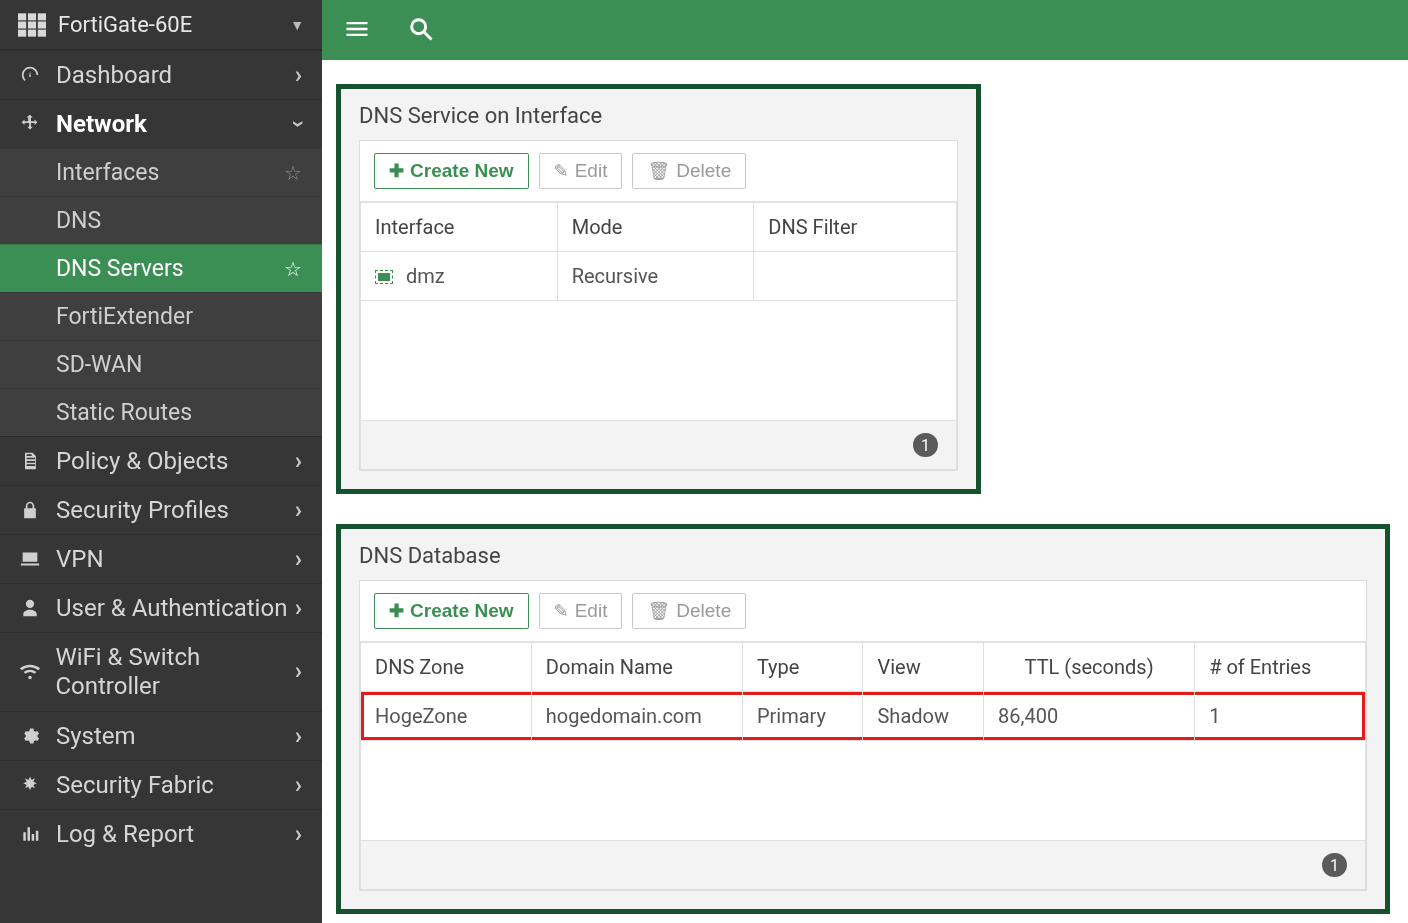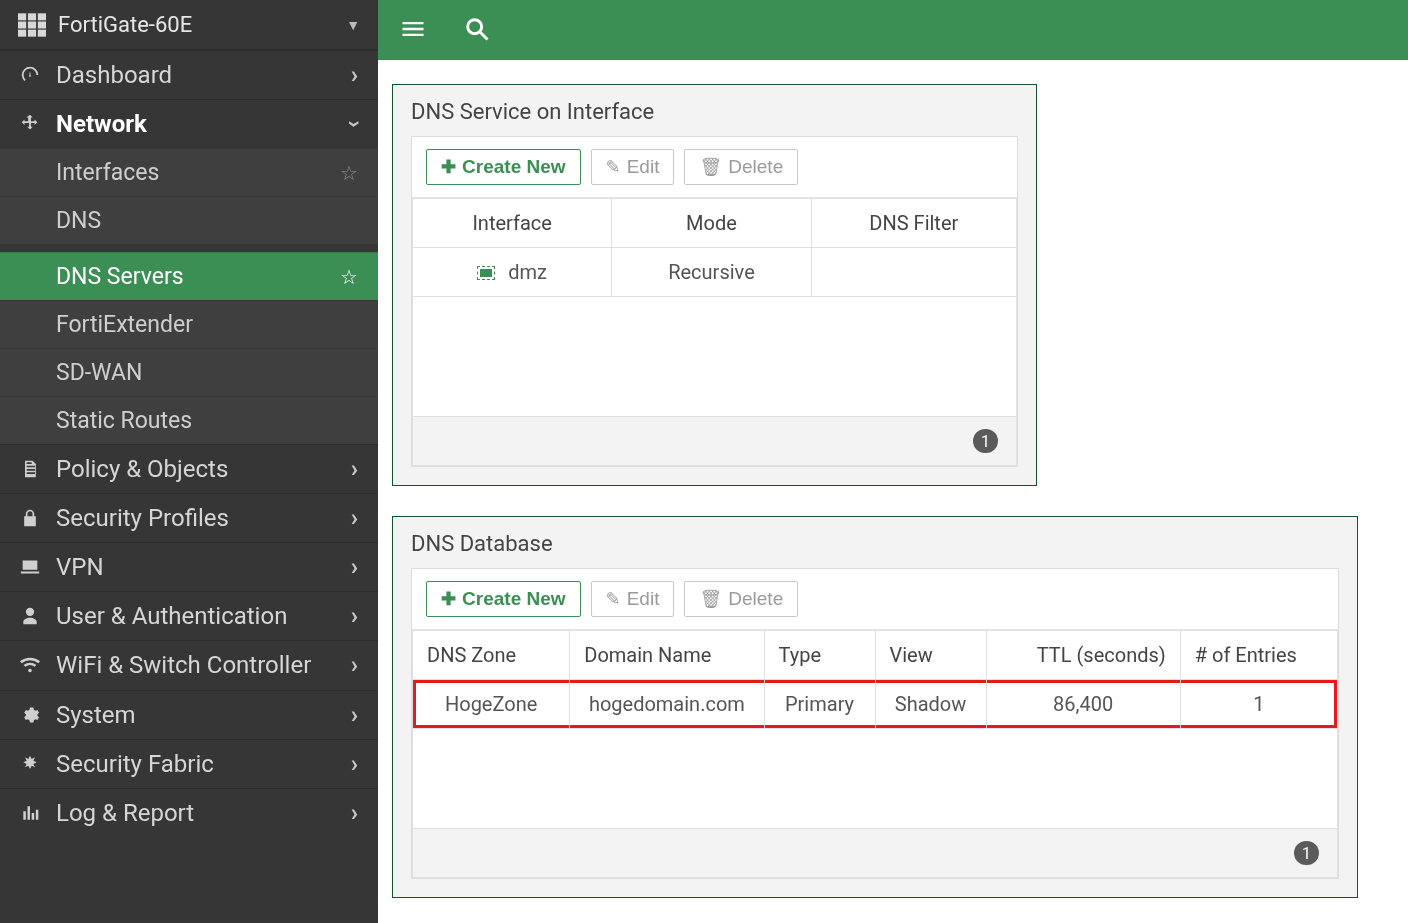--- a/index.html
+++ b/index.html
@@ -60,21 +60,20 @@
     background: #3f3f3f;
     border-top: 1px solid rgba(0,0,0,0.12);
   }
   .sub-item.fav::after {
     content: "☆";
     position: absolute; right: 20px; color: #8f8f8f; font-size: 20px;
   }
   .sub-item.active {
     background: #3c8f54;
     color: #fff;
-    margin-top: 8px;
   }
   .sub-item.active.fav::after { color: #fff; }
 
   
   .main { flex: 1; display: flex; flex-direction: column; background: #fff; }
   .topbar {
     height: 60px;
     background: #3c8f54;
     display: flex;
     align-items: center;
@@ -83,21 +82,21 @@
     border-bottom: 2px solid #339152;
   }
   .topbar .ham, .topbar .search {
     width: 30px; height: 30px; color: #fff; display:inline-flex; align-items:center; justify-content:center;
   }
 
   .content { padding: 24px 18px 0 14px; flex:1; overflow:auto; }
 
   .panel {
     background: #f3f3f3;
-    border: 1px solid #14532d;
+    border: 5px solid #14532d;
     margin-bottom: 30px;
   }
   .panel-title {
     padding: 14px 18px 12px 18px;
     font-size: 22px;
     color: #444;
     font-weight: 400;
   }
 
   .panel-body {
@@ -134,27 +133,27 @@
 
   table.grid {
     width: 100%;
     border-collapse: collapse;
     table-layout: fixed;
   }
   table.grid th, table.grid td {
     border: 1px solid #e0e0e0;
     padding: 12px 14px;
     font-size: 20px;
-    text-align: center;
+    text-align: left;
     color: #555;
     vertical-align: middle;
   }
   table.grid th {
     font-weight: 400;
-    text-align: center;
+    text-align: left;
     color: #444;
   }
   .iface-icon {
     display:inline-block; width:18px; height:14px; margin-right:8px;
     border:1px dashed #3c8f54; position:relative; top:1px;
   }
   .iface-icon::before {
     content:""; position:absolute; inset:2px; background:#3c8f54;
   }
 
@@ -177,21 +176,21 @@
     padding: 0 8px;
     margin-right: 4px;
   }
 
   .highlight-row td {
     box-shadow: inset 0 3px 0 0 #e31b1b, inset 0 -3px 0 0 #e31b1b;
   }
   .highlight-row td:first-child { box-shadow: inset 3px 0 0 0 #e31b1b, inset 0 3px 0 0 #e31b1b, inset 0 -3px 0 0 #e31b1b; margin-top: 8px; }
   .highlight-row td:last-child  { box-shadow: inset -3px 0 0 0 #e31b1b, inset 0 3px 0 0 #e31b1b, inset 0 -3px 0 0 #e31b1b; }
 
-  .panel2 { width: 966px; }
+  .panel2 { width: 1054px; }
   .panel1 { width: 645px; }
 
 </style>
 </head>
 <body>
 
 <nav class="sidebar">
   <div class="brand">
     <span class="brand-icon">
       <svg viewBox="0 0 24 20" width="28" height="24">
@@ -437,21 +436,21 @@
             <col style="width:12%">
               <col style="width:21%">
               <col style="width:17%">
           </colgroup>
           <thead>
             <tr>
               <th style="text-align:left">DNS Zone</th>
               <th style="text-align:left">Domain Name</th>
               <th style="text-align:left">Type</th>
               <th style="text-align:left">View</th>
-              <th style="text-align:right">TTL (seconds)</th>
+              <th style="text-align:center">TTL (seconds)</th>
               <th style="text-align:left"># of Entries</th>
             </tr>
           </thead>
           <tbody>
             <tr class="highlight-row">
               <td>HogeZone</td>
               <td>hogedomain.com</td>
               <td>Primary</td>
               <td>Shadow</td>
               <td>86,400</td>

